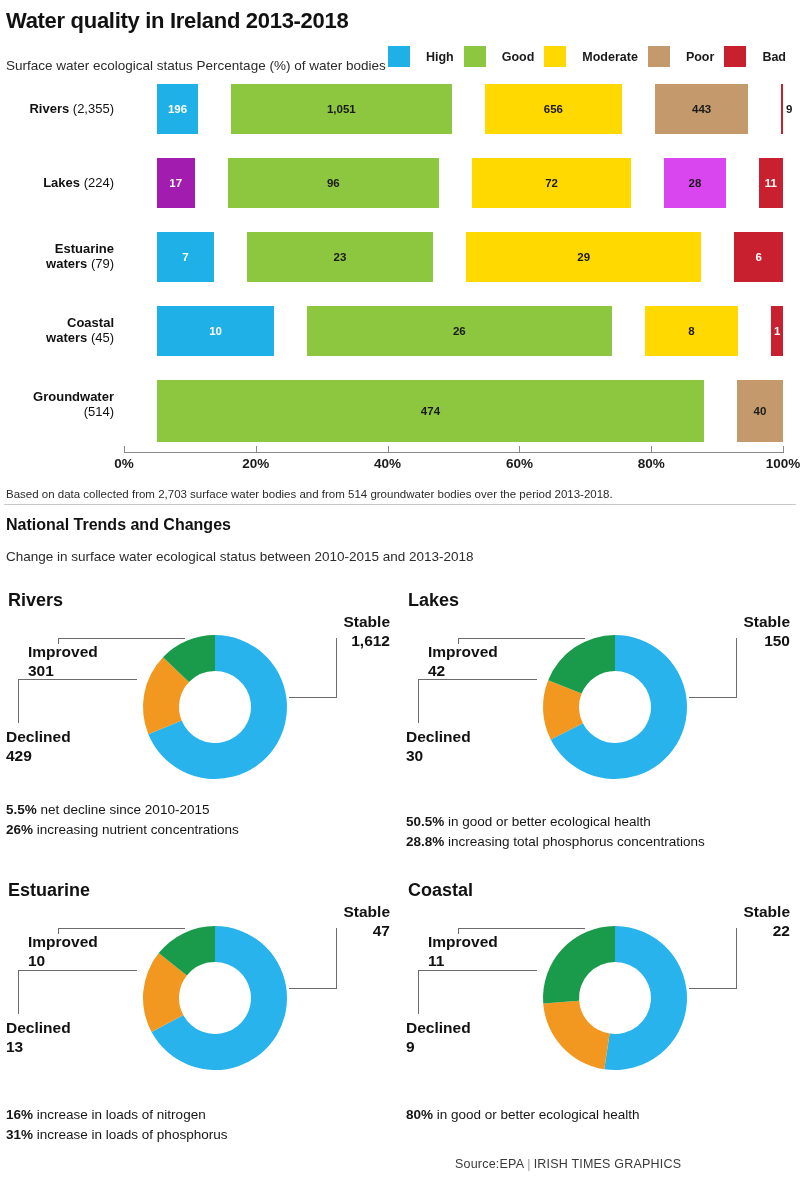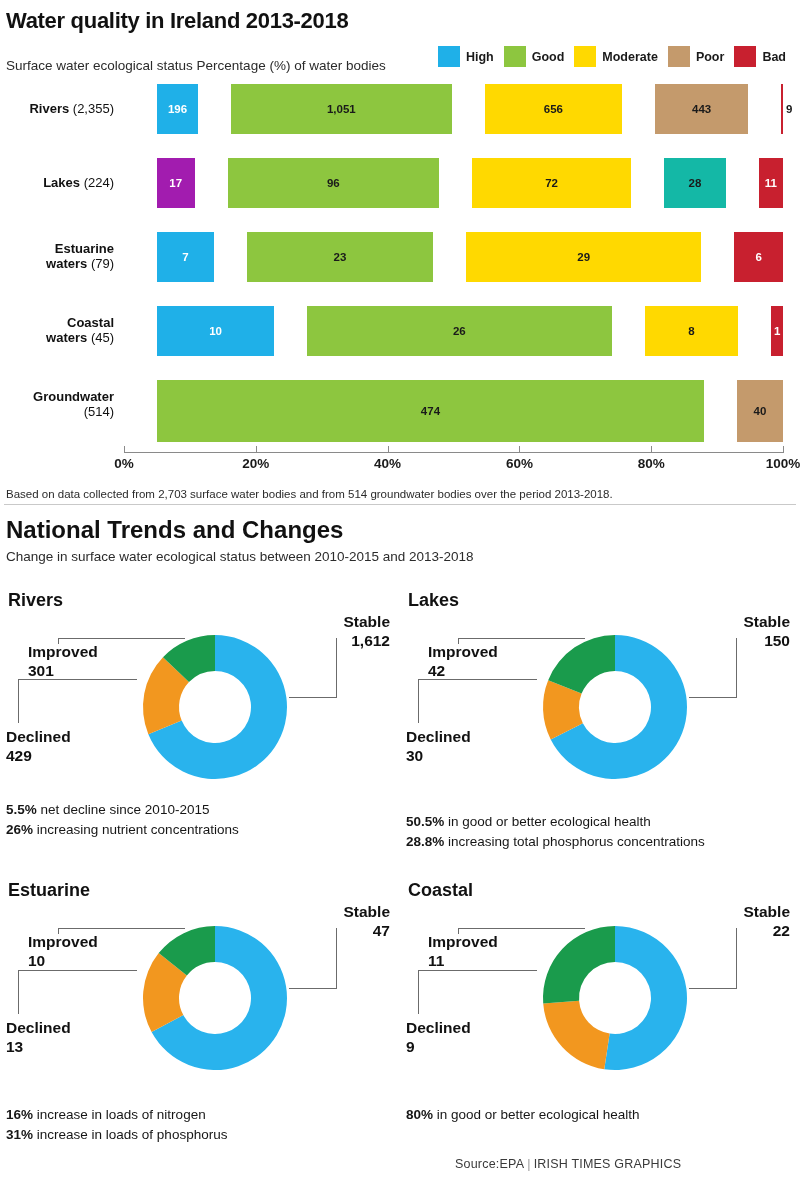--- a/index.html
+++ b/index.html
@@ -17,21 +17,21 @@
     position: absolute; left: 6px; top: 8px;
     font-size: 22px; font-weight: bold; letter-spacing: -0.3px;
     color: #111;
   }
   .legend {
     position: absolute; right: 14px; top: 46px;
     display: flex; align-items: center; gap: 0px;
   }
   .legend-item { display: flex; align-items: center; margin-left: 10px; }
   .legend-swatch { width: 22px; height: 21px; display: block; }
-  .legend-label { font-size: 12.5px; font-weight: bold; margin-left: 6px; color: #1a1a1a; }
+  .legend-label { font-size: 12.5px; font-weight: bold; margin-left: 16px; color: #1a1a1a; }
 
   .subtitle {
     position: absolute; left: 6px; top: 58px;
     font-size: 13.5px; color: #2b2b2b;
   }
 
   
   .bars { position: absolute; left: 0; top: 84px; width: 800px; height: 372px; }
   .bar-row { position: absolute; left: 0; width: 800px; }
   .bar-label {
@@ -76,21 +76,21 @@
     font-size: 11.5px; color: #2b2b2b;
   }
   .rule {
     position: absolute; left: 4px; width: 792px; height: 1px;
     background: #c9c9c9;
   }
 
   
   .sec-title {
     position: absolute; left: 6px; top: 516px;
-    font-size: 24px; font-weight: bold; color: #111;
+    font-size: 16px; font-weight: bold; color: #111;
   }
   .sec-sub {
     position: absolute; left: 6px; top: 549px;
     font-size: 13.5px; color: #2b2b2b;
   }
 
   
   .panel { position: absolute; }
   .panel-title {
     position: absolute; left: 8px; top: 0;
@@ -169,21 +169,21 @@
         <div class="bar-track" style="height: 50px;">
           <div class="seg light" style="width: 7.59%; background: #a21caf;">
             <span>17</span>
           </div>
           <div class="seg" style="width: 42.86%; background: rgb(141, 198, 63);">
             <span>96</span>
           </div>
           <div class="seg" style="width: 32.14%; background: rgb(255, 217, 0);">
             <span>72</span>
           </div>
-          <div class="seg" style="width: 12.5%; background: #14b8a6;">
+          <div class="seg" style="width: 12.5%; background: #d946ef;">
             <span>28</span>
           </div>
           <div class="seg light" style="width: 4.91%; background: rgb(200, 32, 47);">
             <span>11</span>
           </div>
         </div>
       </div>
       <div class="bar-row" style="top: 148px; height: 50px;">
         <div class="bar-label" style="top: 9px;"><b>Estuarine</b><br><b>waters</b> <span class="cnt">(79)</span></div>
         <div class="bar-track" style="height: 50px;">

